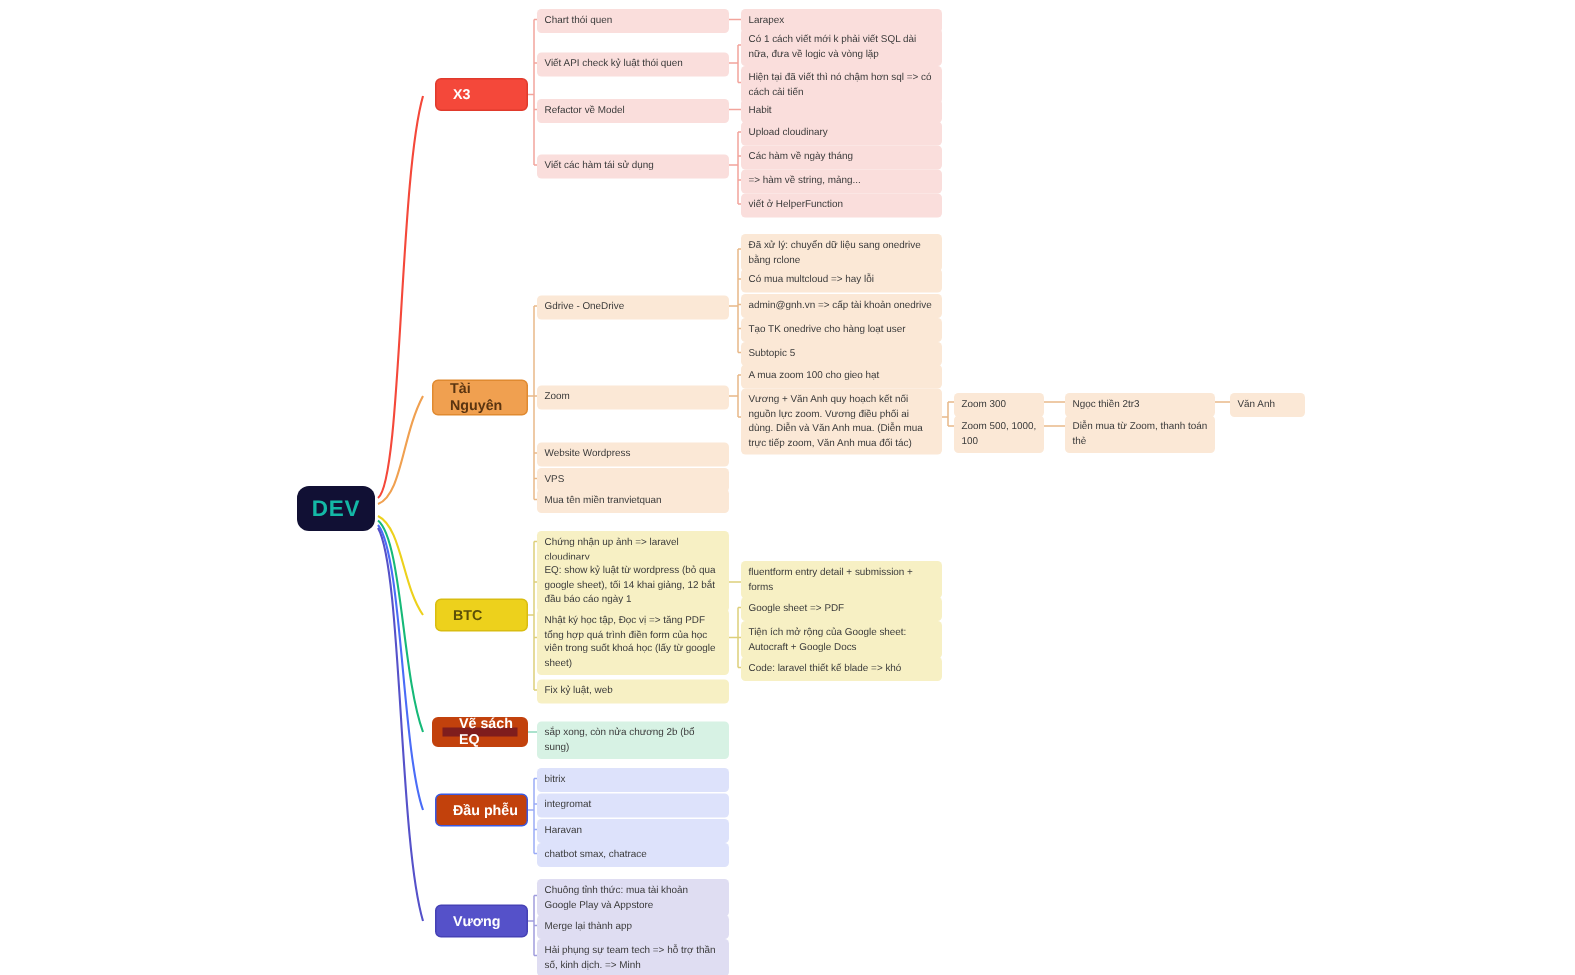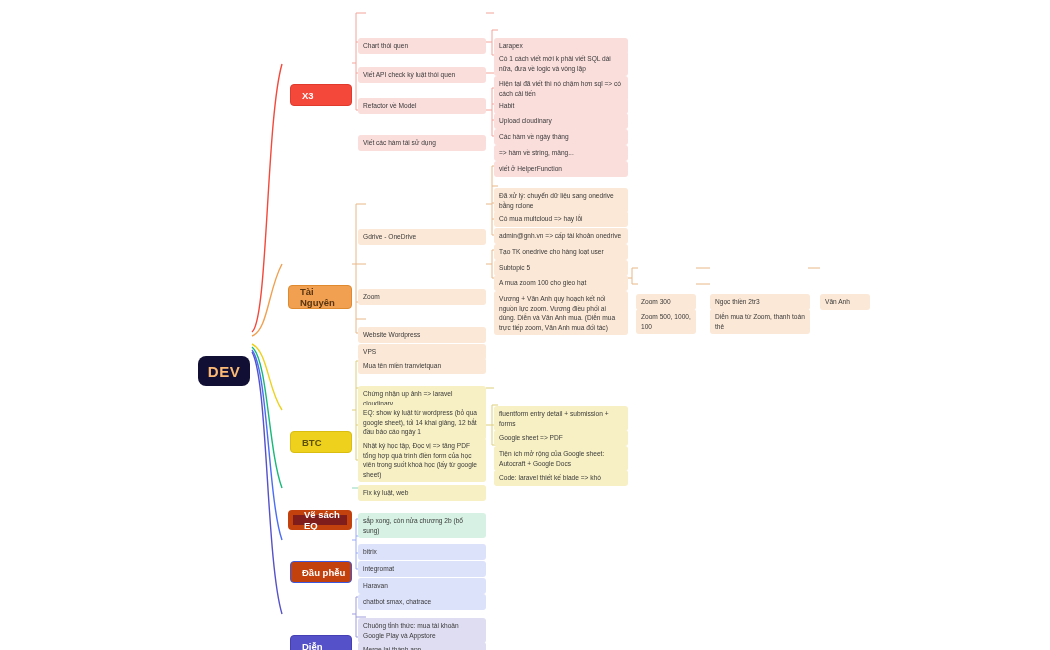--- a/index.html
+++ b/index.html
@@ -6,43 +6,43 @@
   body{
     width:1050px;height:650px;
     background:#ffffff;
     font-family:"Liberation Sans","DejaVu Sans",sans-serif;
     overflow:hidden;
     position:relative;
   }
   #canvas{position:absolute;left:0;top:0;width:1050px;height:650px;}
   svg.links{position:absolute;left:0;top:0;width:1050px;height:650px;pointer-events:none;}
 
-  .node{position:absolute;box-sizing:border-box;margin-top:32px;}
+  .node{position:absolute;box-sizing:border-box;}
 
   
   .root{
-    background:#111034;color:#fdba74;
+    background:#111034;color:#14b8a6;
     font-weight:bold;font-size:15px;
     border-radius:8px;
     display:flex;align-items:center;justify-content:center;
     letter-spacing:.5px;
   }
 
   
   .l1{
     border-radius:4px;
     display:flex;align-items:center;
     padding-left:11px;
     font-size:9.5px;font-weight:bold;
     box-sizing:border-box;
   }
   .l1.red{background:#f4483a;color:#ffffff;border:1px solid #e03a2c;}
   .l1.orange{background:#f0a050;color:#5a3410;border:1px solid #e08a30;}
   .l1.yellow{background:#edd11c;color:#5c5008;border:1px solid #d9bd10;}
-  .l1.green{background:#7f1d1d;color:#ffffff;border:5px solid #c2410c;}
+  .l1.green{background:#7f1d1d;color:#ffffff;border:7px solid #c2410c;}
   .l1.blue{background:#c2410c;color:#ffffff;border:1px solid #3a58e0;}
   .l1.purple{background:#5551c9;color:#ffffff;border:1px solid #4541b5;}
 
   
   .box{
     border-radius:3px;
     font-size:6.6px;
     line-height:1.45;
     padding:3px 5px;
     box-sizing:border-box;
@@ -136,21 +136,21 @@
   </svg>
 
   <div class="node root" id="root-node" style="left: 198px; top: 324px; width: 52px; height: 30px;">DEV</div>
 
   <div id="nodes-layer">
       <div class="node l1 red" style="left: 290px; top: 52px; width: 62px; min-height: 22px; height: 22px;">X3</div>
       <div class="node l1 orange" style="left: 288px; top: 253px; width: 64px; min-height: 22px; height: 24px;">Tài Nguyên</div>
       <div class="node l1 yellow" style="left: 290px; top: 399px; width: 62px; min-height: 22px; height: 22px;">BTC</div>
       <div class="node l1 green" style="left: 288px; top: 478px; width: 64px; min-height: 20px; height: 20px;">Vẽ sách EQ</div>
       <div class="node l1 blue" style="left: 290px; top: 529px; width: 62px; min-height: 22px; height: 22px;">Đầu phễu</div>
-      <div class="node l1 purple" style="left: 290px; top: 603px; width: 62px; min-height: 22px; height: 22px;">Diễn</div>
+      <div class="node l1 purple" style="left: 290px; top: 603px; width: 62px; min-height: 22px; height: 22px;">Vương</div>
       <div class="node box red" style="left: 358px; top: 6px; width: 128px; min-height: 14px;">Chart thói quen</div>
       <div class="node box red" style="left: 358px; top: 35px; width: 128px; min-height: 14px;">Viết API check kỷ luật thói quen</div>
       <div class="node box red" style="left: 358px; top: 66px; width: 128px; min-height: 14px;">Refactor về Model</div>
       <div class="node box red" style="left: 358px; top: 103px; width: 128px; min-height: 14px;">Viết các hàm tái sử dụng</div>
       <div class="node box orange" style="left: 358px; top: 197px; width: 128px; min-height: 14px;">Gdrive - OneDrive</div>
       <div class="node box orange" style="left: 358px; top: 257px; width: 128px; min-height: 14px;">Zoom</div>
       <div class="node box orange" style="left: 358px; top: 295px; width: 128px; min-height: 14px;">Website Wordpress</div>
       <div class="node box orange" style="left: 358px; top: 312px; width: 128px; min-height: 14px;">VPS</div>
       <div class="node box orange" style="left: 358px; top: 326px; width: 128px; min-height: 14px;">Mua tên miền tranvietquan</div>
       <div class="node box yellow" style="left: 358px; top: 354px; width: 128px; min-height: 14px;">Chứng nhận up ảnh =&gt; laravel cloudinary</div>

